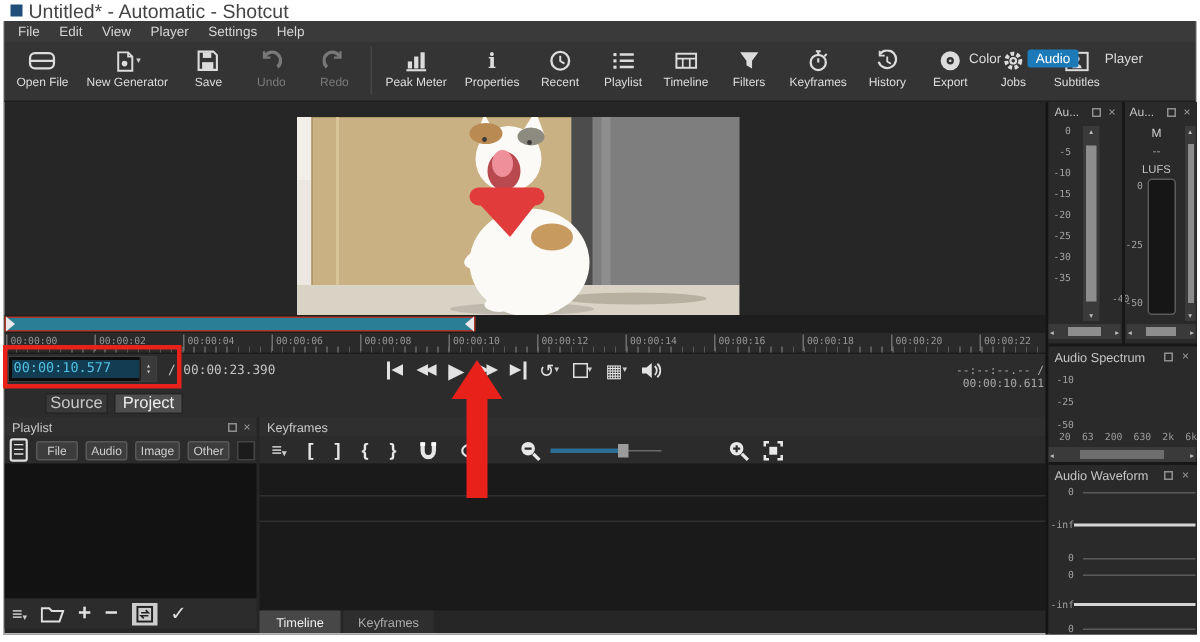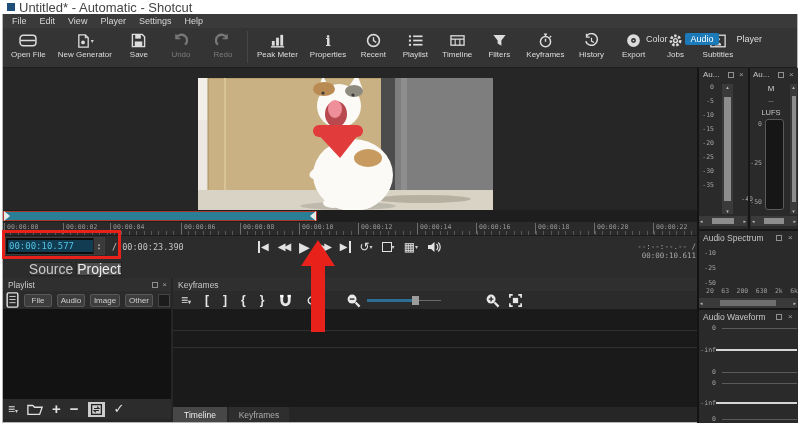--- a/index.html
+++ b/index.html
@@ -44,21 +44,21 @@
   .durlabel{left:112px;top:242px;font-size:8.5px;color:#c4c4c4;}
   .transport{left:258px;top:237px;width:212px;height:20px;display:flex;align-items:center;gap:9px;}
   .tctl{color:#e2e2e2;font-size:10px;line-height:12px;display:flex;align-items:center;}
   .tctl.play{font-size:14px;}
   .bar-l{border-left:2px solid #e2e2e2;padding-left:1px;}
   .bar-r{border-right:2px solid #e2e2e2;padding-right:1px;}
   .tight{letter-spacing:-2px;}
   .sel-label{left:586px;top:242px;width:110px;text-align:right;font-size:7.5px;color:#a8a8a8;}
   .vsplit{left:697px;top:68px;width:2px;height:355px;background:#141414;}
   
-  .ptab{top:262px;height:14px;font-size:14px;display:flex;align-items:center;justify-content:center;border:1px solid #242424;box-sizing:border-box;}
+  .ptab{top:262px;height:14px;font-size:11px;display:flex;align-items:center;justify-content:center;border:1px solid #242424;box-sizing:border-box;}
   
   .phead{top:278px;height:13px;background:#2f2f2f;font-size:8.5px;color:#c9c9c9;display:flex;align-items:center;padding-left:5px;box-sizing:border-box;}
   .wbox{width:6px;height:6px;border:1px solid #8f8f8f;display:inline-block;box-sizing:border-box;}
   .wx{font-size:8px;color:#9f9f9f;line-height:6px;}
   .ptool{top:291px;height:18px;background:#2b2b2b;display:flex;align-items:center;box-sizing:border-box;}
   .fbtn{height:13px;font-size:8px;color:#d0d0d0;background:#3d3d3d;border:1px solid #585858;border-radius:2px;display:flex;align-items:center;justify-content:center;box-sizing:border-box;}
   .kfglyph{color:#e6e6e6;font-size:12px;font-weight:bold;}
   .content-dark{background:#121212;}
   .bottombar{left:3px;top:399px;width:168px;height:20px;background:#2c2c2c;display:flex;align-items:center;gap:9px;padding-left:5px;box-sizing:border-box;}
   .bbic{color:#e0e0e0;font-size:12px;line-height:12px;}
@@ -303,21 +303,21 @@
 
   <div class="a scrubzone"></div>
   <div class="a clipbar"></div>
   <div class="a trim-l"></div>
   <div class="a trim-r"></div>
 
   <div class="a ruler"></div>
   <div class="a ruler-ticks"></div>
   <span class="rlab" style="left:4px">00:00:00</span>
   <span class="rlab" style="left:63px">00:00:02</span>
-  <span class="rlab" style="left:110px">00:00:04</span>
+  <span class="rlab" style="left:122px">00:00:04</span>
   <span class="rlab" style="left:181px">00:00:06</span>
   <span class="rlab" style="left:240px">00:00:08</span>
   <span class="rlab" style="left:299px">00:00:10</span>
   <span class="rlab" style="left:358px">00:00:12</span>
   <span class="rlab" style="left:417px">00:00:14</span>
   <span class="rlab" style="left:476px">00:00:16</span>
   <span class="rlab" style="left:535px">00:00:18</span>
   <span class="rlab" style="left:594px">00:00:20</span>
   <span class="rlab" style="left:653px">00:00:22</span>
 

